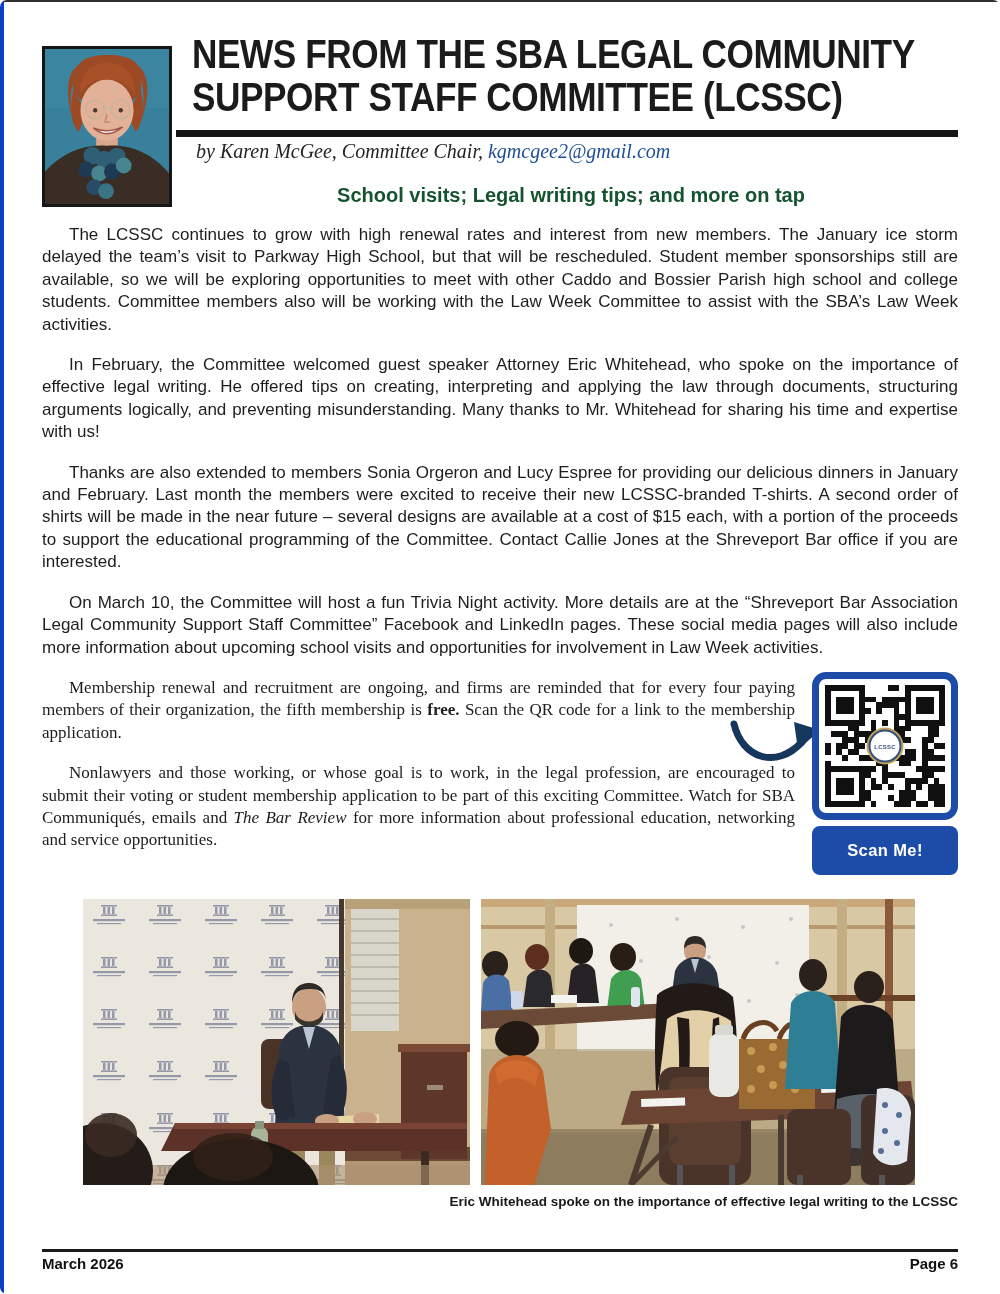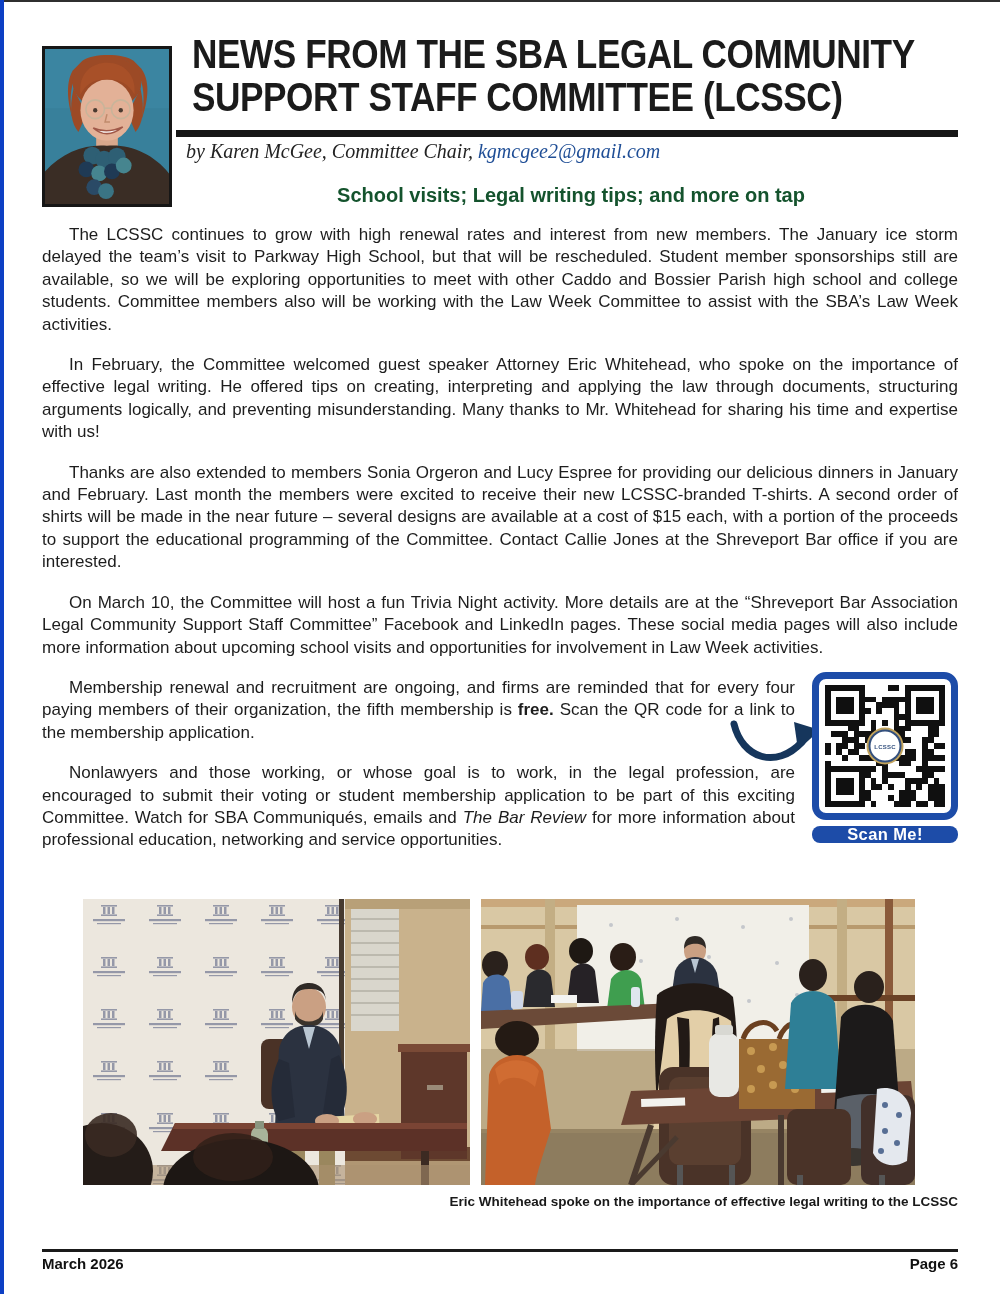--- a/index.html
+++ b/index.html
@@ -5,50 +5,50 @@
   :root{
     --blue:#1d4ca8;
     --email:#1f4e96;
     --arrow:#16365c;
     --edge:#0d3fc4;
     --ink:#1c1c1c;
   }
   *{margin:0;padding:0;box-sizing:border-box;}
   html,body{background:#ffffff;}
   body{font-family:"Liberation Sans",sans-serif;color:var(--ink);}
-  .page{position:relative;width:1000px;height:1294px;background:#fff;overflow:hidden;}
+  .page{position:relative;width:1000px;height:1294px;background:#fff;overflow:hidden;border-radius:7px;}
   .top-edge{position:absolute;left:0;top:0;width:100%;height:2px;background:#2f2f2f;}
   .left-edge{position:absolute;left:0;top:0;width:4px;height:100%;background:var(--edge);}
 
   
   .portrait{position:absolute;left:42px;top:46px;width:130px;height:161px;border:3px solid #161616;background:#38809b;}
   .portrait svg{display:block;width:100%;height:100%;}
   .headline{position:absolute;left:192px;top:33px;color:#1b1b1b;}
   .headline .tl{font-size:40px;font-weight:bold;letter-spacing:-0.5px;line-height:43px;transform:scaleX(0.88);transform-origin:left;white-space:nowrap;}
   .rule{position:absolute;left:176px;top:130px;width:782px;height:7px;background:#161616;}
-  .byline{position:absolute;left:186px;top:140px;font-family:"Liberation Serif",serif;font-style:italic;font-size:20px;color:#232323;white-space:nowrap;}
+  .byline{position:absolute;left:196px;top:140px;font-family:"Liberation Serif",serif;font-style:italic;font-size:20px;color:#232323;white-space:nowrap;}
   .byline .email{color:var(--email);}
   .subhead{position:absolute;left:184px;top:184px;width:774px;text-align:center;font-size:20px;font-weight:bold;color:#14532d;}
 
   
   .article{position:absolute;left:42px;top:224px;width:916px;font-size:17px;line-height:22.4px;text-align:justify;color:#1d1d1d;}
   .article p{margin:0 0 18px 0;text-indent:27px;}
-  .article p.narrow{margin-right:163px;}
+  .article p.narrow{margin-right:163px;font-family:Liberation Serif, serif;}
   .article span.b{font-weight:bold;}
   .article span.i{font-style:italic;}
 
   
   .qr-block{position:absolute;left:812px;top:672px;width:146px;}
   .qr-frame{position:relative;width:146px;height:148px;border:7px solid var(--blue);border-radius:14px;background:#fff;padding:6px;}
   .qr-grid{display:grid;grid-template-columns:repeat(21,1fr);grid-template-rows:repeat(21,1fr);width:120px;height:122px;}
   .qm{background:#101010;}
   .qr-logo{position:absolute;left:50%;top:50%;transform:translate(-50%,-50%);width:33px;height:33px;border-radius:50%;
     background:#fff;border:2px solid #33507e;box-shadow:0 0 0 2px #c2a35c;display:flex;align-items:center;justify-content:center;
     font-size:6px;font-weight:bold;color:#33507e;letter-spacing:0.2px;}
-  .scan-btn{margin-top:6px;width:146px;height:17px;background:var(--blue);border-radius:8px;color:#fff;
+  .scan-btn{margin-top:6px;width:146px;height:49px;background:var(--blue);border-radius:8px;color:#fff;
     display:flex;align-items:center;justify-content:center;font-size:16.5px;font-weight:bold;letter-spacing:0.4px;}
   .qr-arrow{position:absolute;left:728px;top:716px;width:92px;height:60px;}
 
   
   .photos{position:absolute;left:83px;top:899px;display:flex;gap:11px;}
   .photo{height:286px;overflow:hidden;background:#ddd;}
   .photo svg{display:block;}
   .photo-left{width:387px;}
   .photo-right{width:434px;}
   .caption{position:absolute;left:42px;top:1194px;width:916px;text-align:right;font-size:13.5px;font-weight:bold;color:#191919;}

